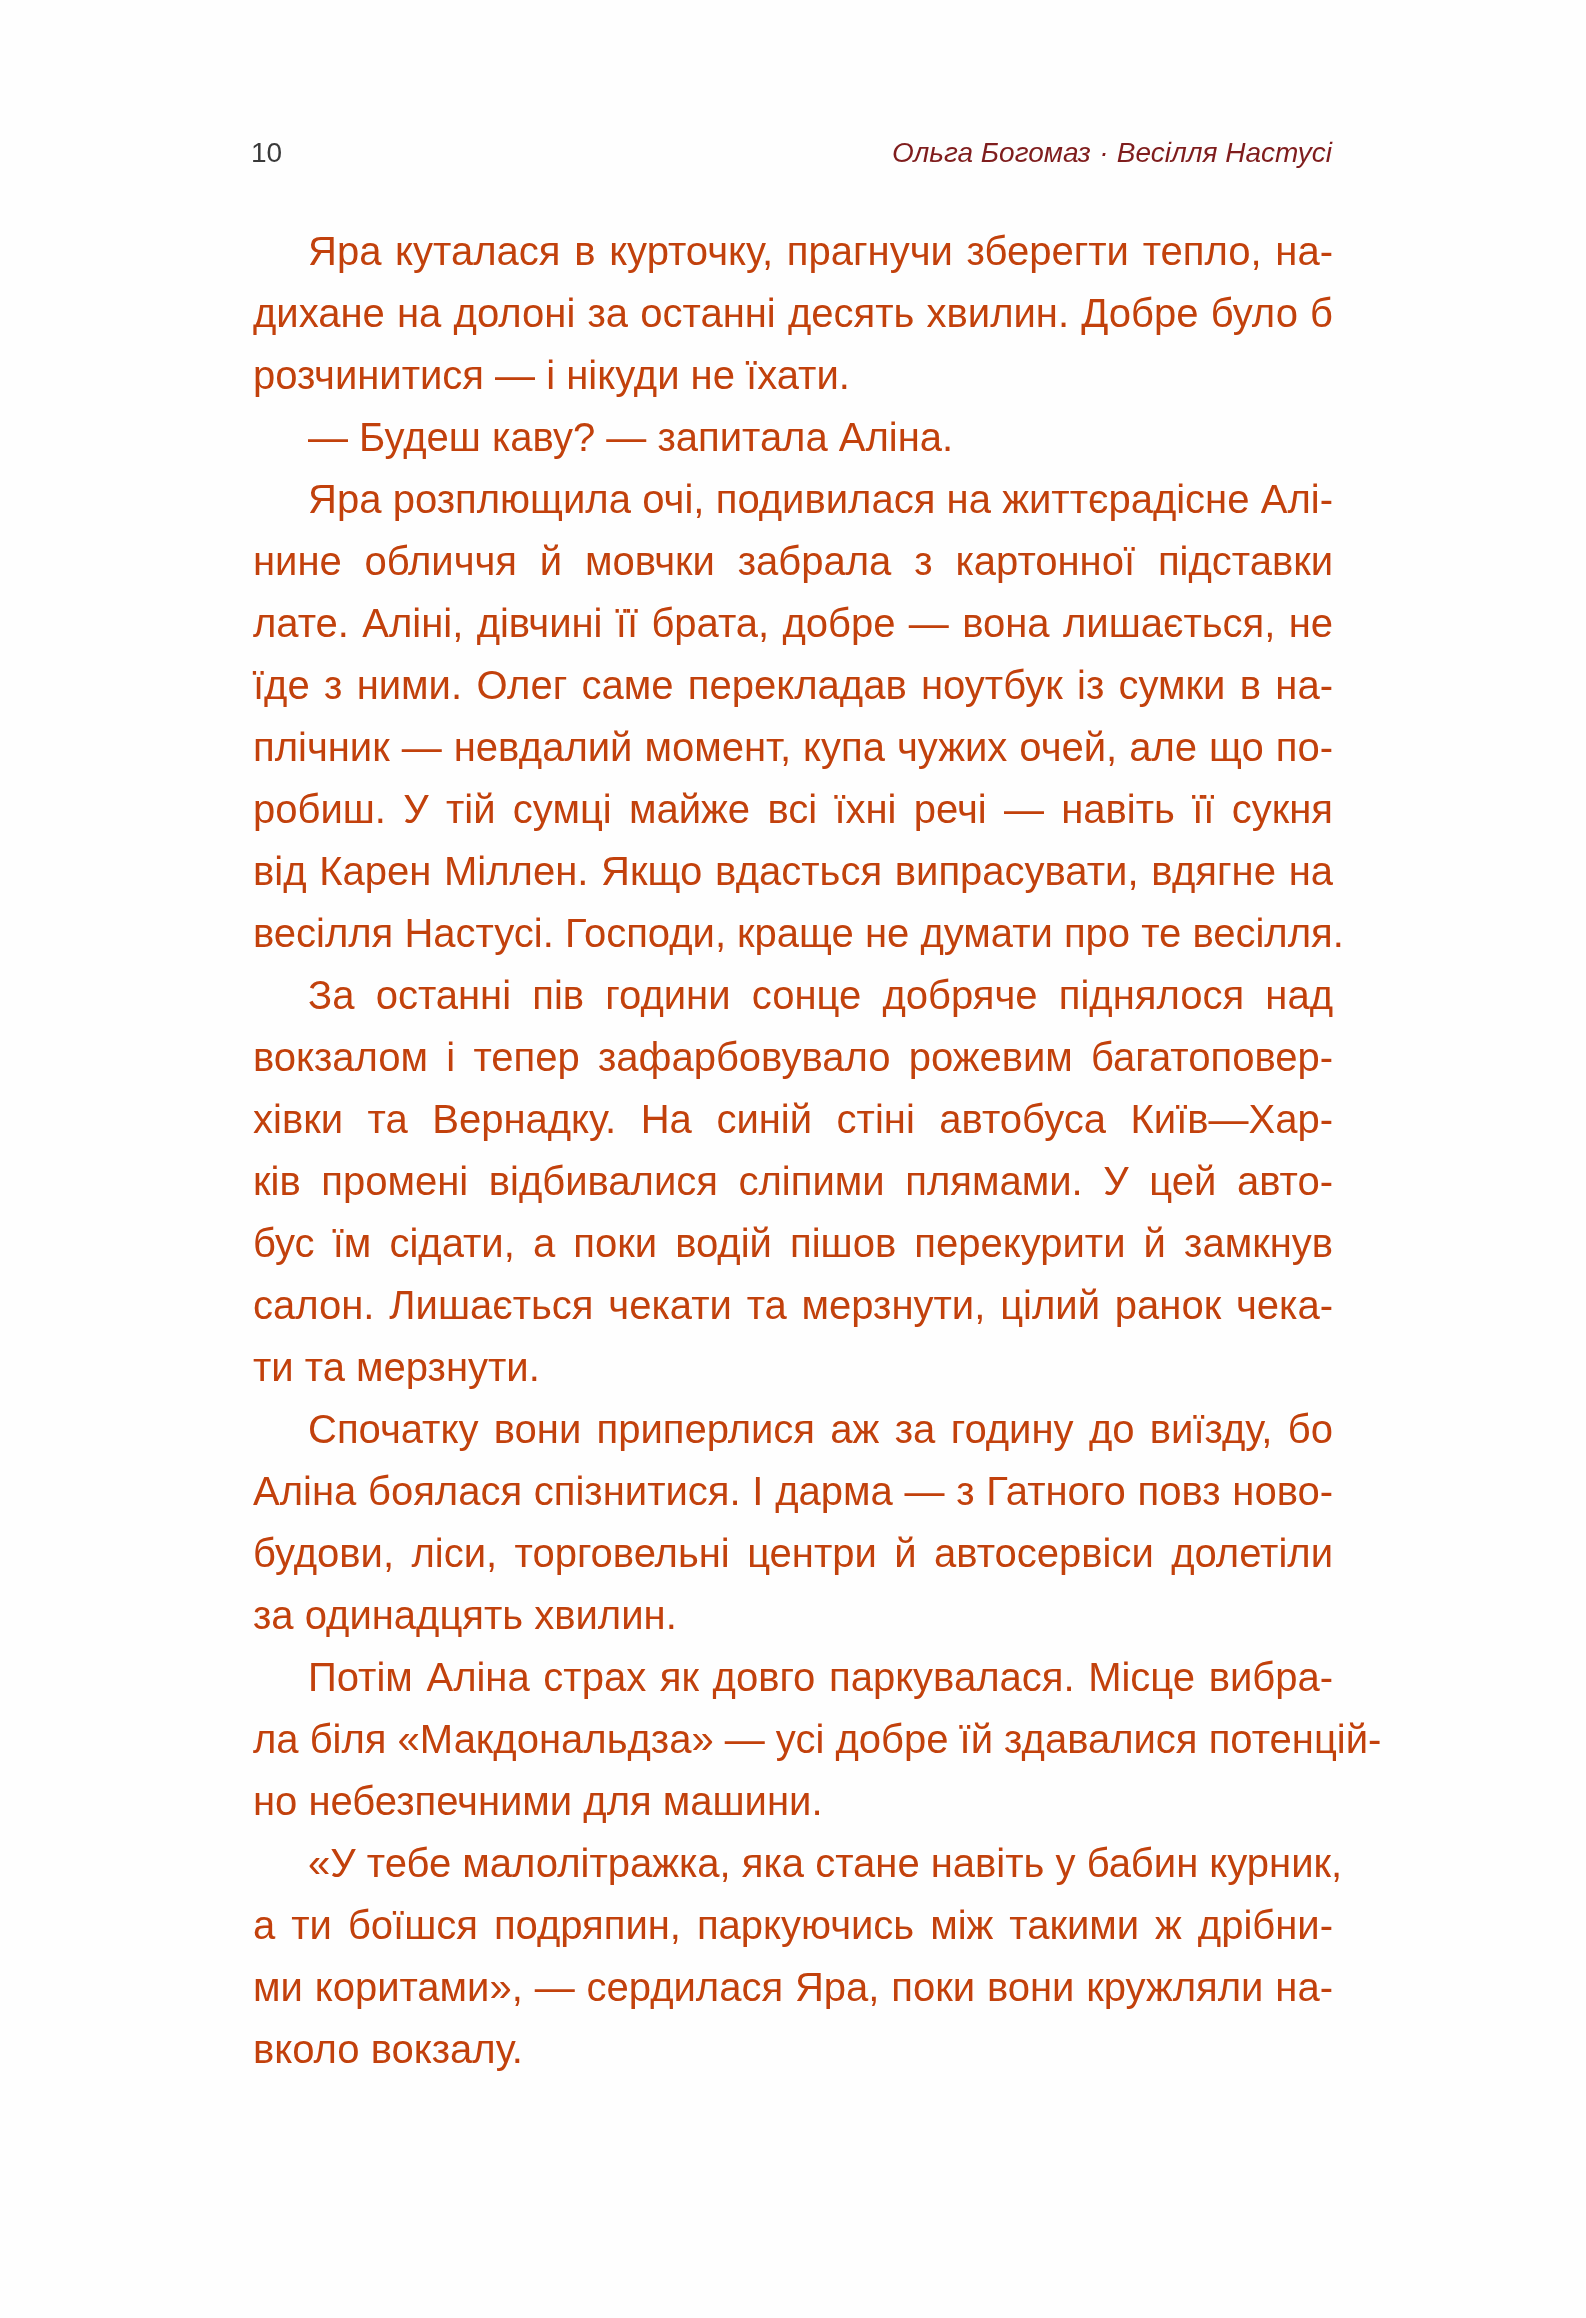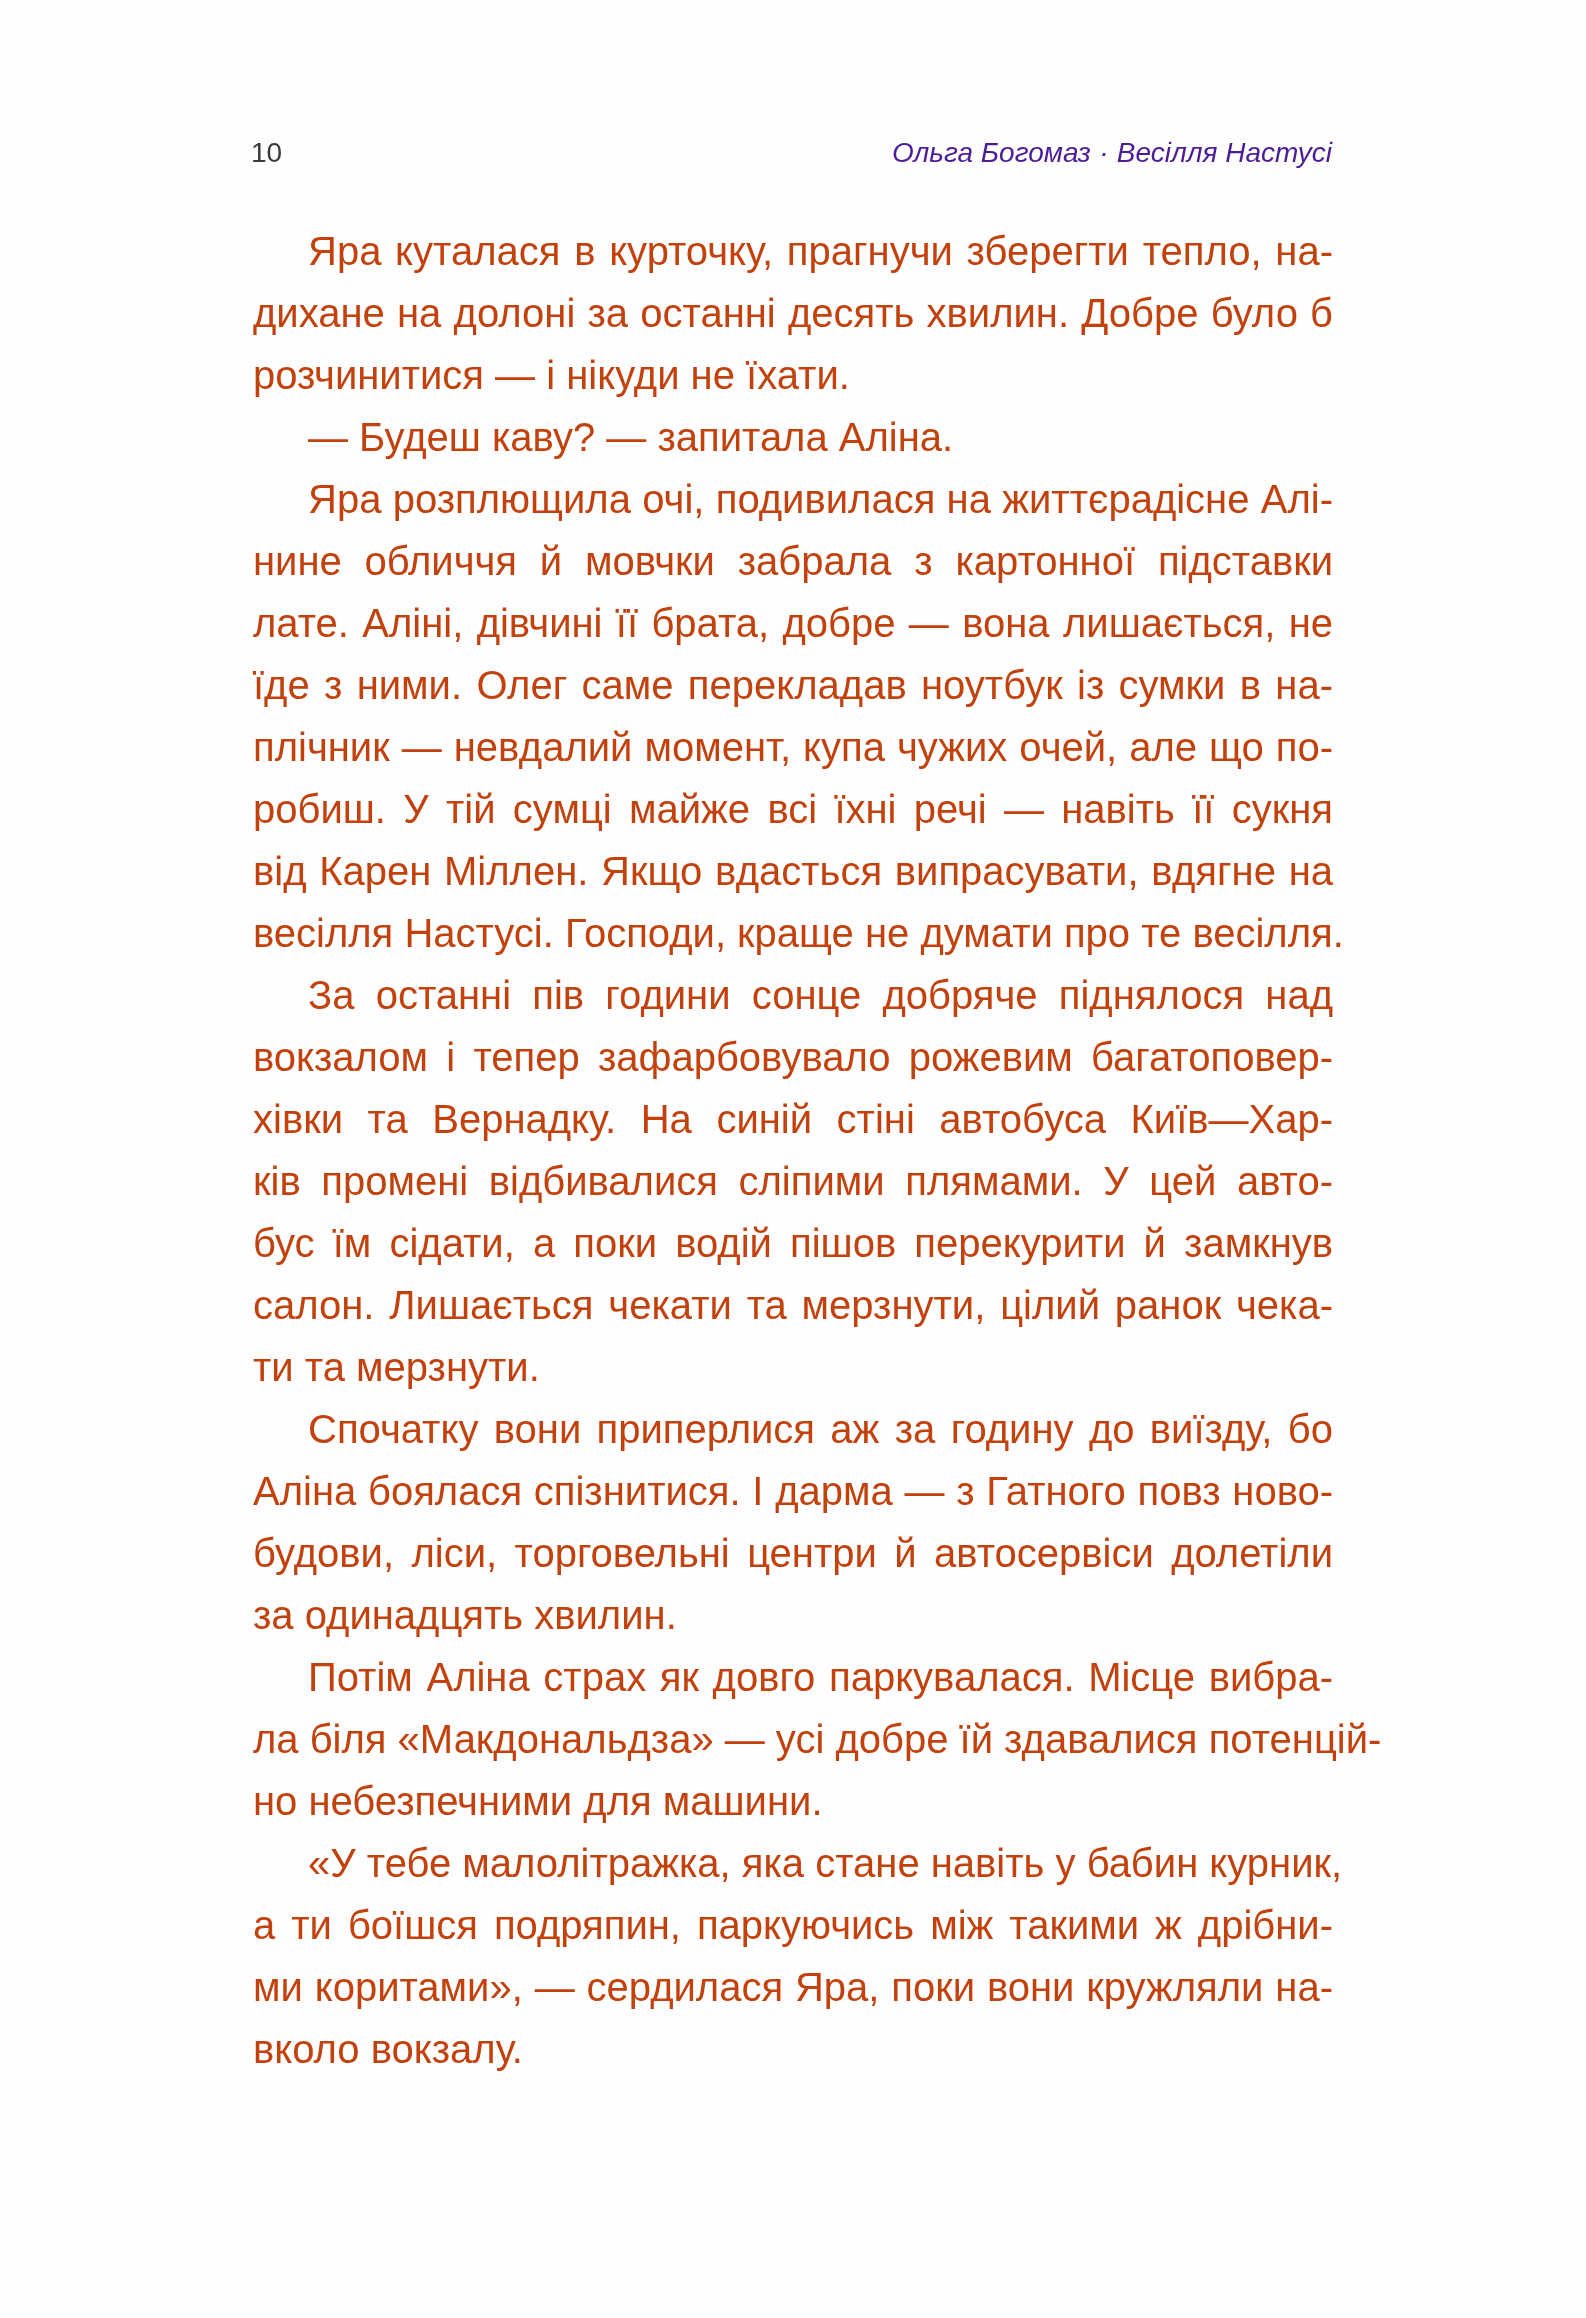--- a/index.html
+++ b/index.html
@@ -34,21 +34,21 @@
     position: absolute;
     left: 0;
     top: 0;
   }
   .running-title {
     position: absolute;
     right: 0;
     top: 0;
     font-style: italic;
     white-space: nowrap;
-    color: #4c1d95;
+    color: #7f1d1d;
   }
   .running-title .sep {
     margin: 0 8.3px;
   }
   .body-text {
     position: absolute;
     left: 253px;
     top: 220px;
     width: 1080px;
     font-family: Liberation Sans, sans-serif;

